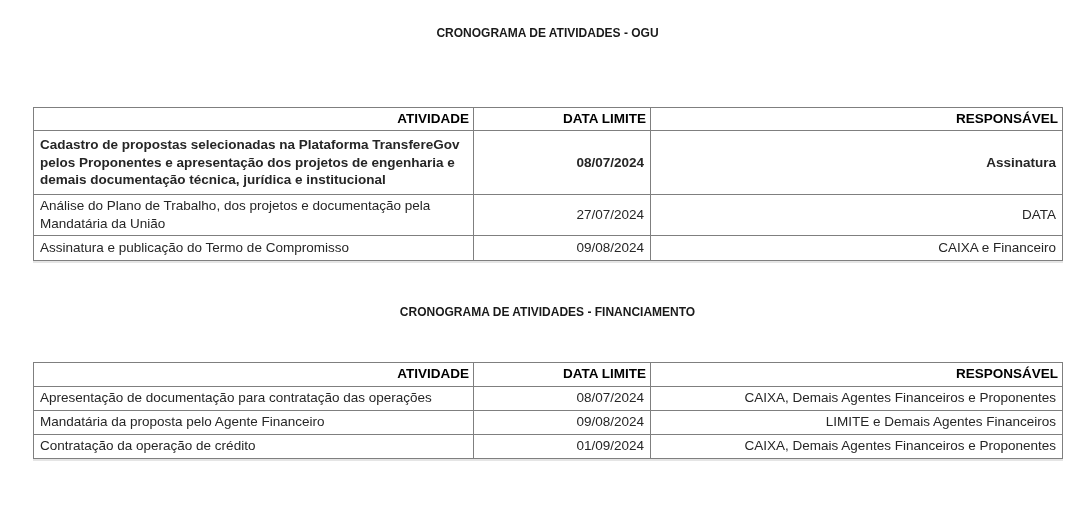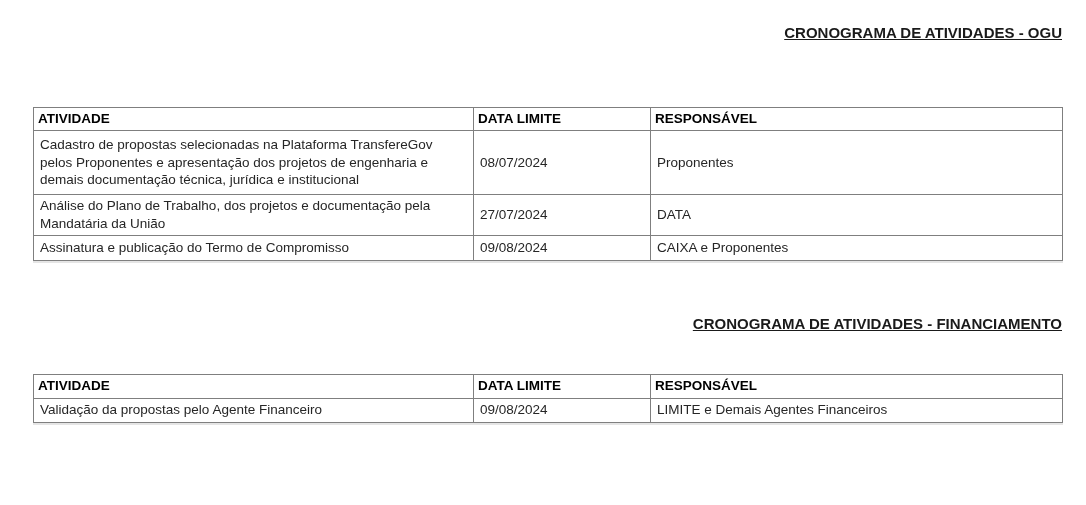--- a/index.html
+++ b/index.html
@@ -10,66 +10,65 @@
   body {
     width: 1086px;
     height: 505px;
     font-family: "Liberation Sans", sans-serif;
     color: #262626;
     overflow: hidden;
   }
   .doc-title {
     width: 1029px;
     margin-left: 33px;
-    font-size: 15px;
+    font-size: 12px;
     line-height: 18px;
     font-weight: bold;
     color: #1a1a1a;
-    text-align: right;
-    text-decoration: underline;
+    text-align: center;
   }
   .doc-title.first {
     margin-top: 24px;
     margin-bottom: 65px;
   }
   .doc-title.second {
-    margin-top: 54px;
+    margin-top: 42px;
     margin-bottom: 41px;
   }
   table.schedule {
     table-layout: fixed;
     border-collapse: collapse;
     margin-left: 33px;
     width: 1029px;
     box-shadow: 0 2px 0 rgba(0,0,0,0.10);
   }
   table.schedule th,
   table.schedule td {
     border: 1px solid #7f7f7f;
     font-size: 13.5px;
     line-height: 1.32;
     padding: 2px 6px;
     vertical-align: middle;
-    text-align: left;
+    text-align: right;
     overflow: hidden;
   }
   table.schedule th {
     font-weight: bold;
     color: #000000;
     padding: 2px 4px;
   }
   table.schedule td.activity {
     text-align: left;
   }
   col.c-activity { width: 440px; }
   col.c-deadline { width: 177px; }
   col.c-responsible { width: 412px; }
 
   #table-ogu tr.hdr   { height: 23px; }
-  #table-ogu tr.r0    { height: 64px; }
+  #table-ogu tr.r0    { height: 64px; font-weight: bold; }
   #table-ogu tr.r1    { height: 26px; }
   #table-ogu tr.r2    { height: 25px; margin-left: 39px; }
   #table-fin tr.hdr   { height: 24px; }
   #table-fin tr.row   { height: 24px; }
 </style>
 </head>
 <body>
 
 <div class="doc-title first">CRONOGRAMA DE ATIVIDADES - OGU</div>
 
@@ -83,31 +82,31 @@
     <tr class="hdr">
       <th>ATIVIDADE</th>
       <th>DATA LIMITE</th>
       <th>RESPONSÁVEL</th>
     </tr>
   </thead>
   <tbody>
     <tr class="r0">
       <td class="activity">Cadastro de propostas selecionadas na Plataforma TransfereGov pelos Proponentes e apresentação dos projetos de engenharia e demais documentação técnica, jurídica e institucional</td>
       <td>08/07/2024</td>
-      <td>Proponentes</td>
+      <td>Assinatura</td>
     </tr>
     <tr class="r1">
       <td class="activity">Análise do Plano de Trabalho, dos projetos e documentação pela Mandatária da União</td>
       <td>27/07/2024</td>
       <td>DATA</td>
     </tr>
     <tr class="r2">
       <td class="activity">Assinatura e publicação do Termo de Compromisso</td>
       <td>09/08/2024</td>
-      <td>CAIXA e Proponentes</td>
+      <td>CAIXA e Financeiro</td>
     </tr>
   </tbody>
 </table>
 
 <div class="doc-title second">CRONOGRAMA DE ATIVIDADES - FINANCIAMENTO</div>
 
 <table class="schedule" id="table-fin">
   <colgroup>
     <col class="c-activity">
     <col class="c-deadline">
@@ -115,18 +114,28 @@
   </colgroup>
   <thead>
     <tr class="hdr">
       <th>ATIVIDADE</th>
       <th>DATA LIMITE</th>
       <th>RESPONSÁVEL</th>
     </tr>
   </thead>
   <tbody>
     <tr class="row">
-      <td class="activity">Validação da propostas pelo Agente Financeiro</td>
+      <td class="activity">Apresentação de documentação para contratação das operações</td>
+      <td>08/07/2024</td>
+      <td>CAIXA, Demais Agentes Financeiros e Proponentes</td>
+    </tr>
+    <tr class="row">
+      <td class="activity">Mandatária da proposta pelo Agente Financeiro</td>
       <td>09/08/2024</td>
       <td>LIMITE e Demais Agentes Financeiros</td>
+    </tr>
+    <tr class="row">
+      <td class="activity">Contratação da operação de crédito</td>
+      <td>01/09/2024</td>
+      <td>CAIXA, Demais Agentes Financeiros e Proponentes</td>
     </tr>
   </tbody>
 </table>
 
 </body></html>

